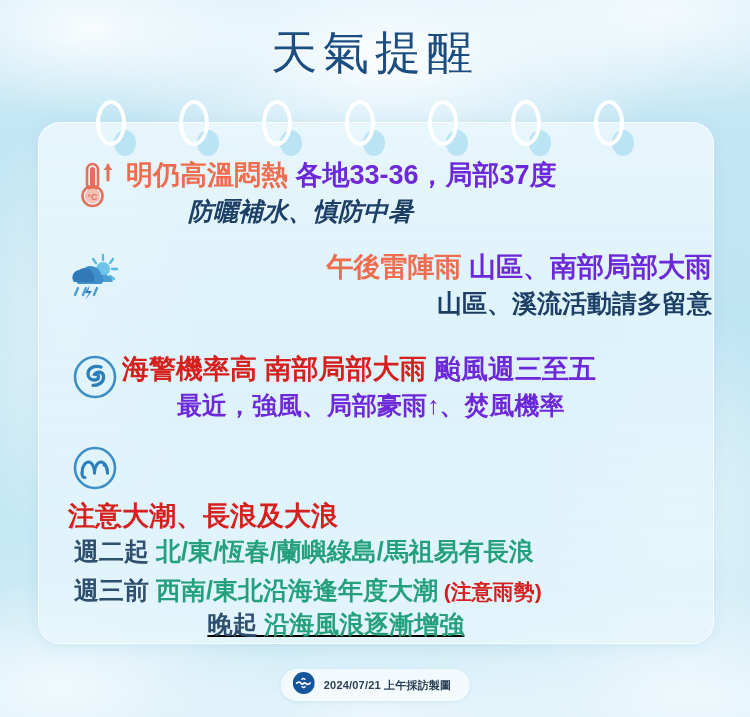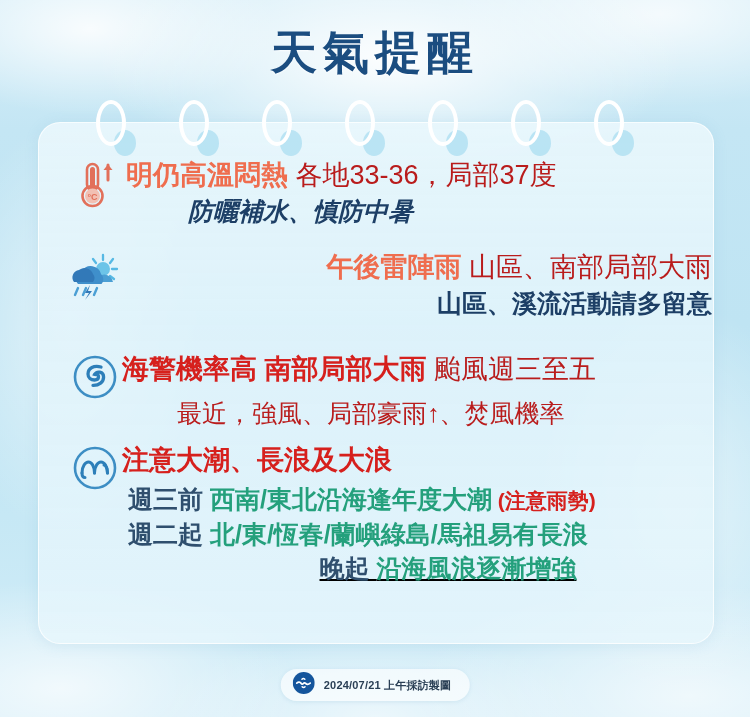--- a/index.html
+++ b/index.html
@@ -43,21 +43,21 @@
 
   
   #title {
     position: absolute;
     left: 0; right: 0;
     top: 22px;
     text-align: center;
     font-size: 46px;
     letter-spacing: 6px;
     color: #1b4d80;
-    font-weight: 700;
+    font-weight: 400;
     text-shadow: 0 1px 2px rgba(255,255,255,0.8);
   }
 
   
   #card {
     position: absolute;
     left: 38px;
     top: 122px;
     width: 674px;
     height: 520px;
@@ -97,21 +97,21 @@
     padding-top: 2px;
   }
   .row-text { flex: 1 1 auto; }
   .line {
     white-space: nowrap;
     line-height: 1.26;
   }
 
   .t-head-orange { color: #ef6d4e; font-weight: 700; }
   .t-head-red    { color: #d6201d; font-weight: 700; }
-  .t-blue        { color: #b91c1c; font-weight: 400; }
+  .t-blue        { color: #6d28d9; font-weight: 700; }
   .t-navy        { color: #1d3f66; font-weight: 700; }
   .t-green       { color: #24a07c; font-weight: 700; }
   .t-slate       { color: #2f4f6e; font-weight: 700; }
   .t-red-note    { color: #d6201d; font-weight: 700; }
 
   .fs-main { font-size: 27px; }
   .fs-sub  { font-size: 25px; }
   .fs-note { font-size: 21px; }
 
   
@@ -212,37 +212,37 @@
     </div>
     <div class="row" style="left: 68px; top: 352px; width: 644px;">
       <div class="row-icon">
         <svg width="46" height="46" viewBox="0 0 46 46">
           <circle cx="23" cy="23" r="20" fill="none" stroke="#3d8ec4" stroke-width="2.6"></circle>
           <path d="M29 13c-7-2-13 1-13 7 0 4 3 6 6.5 6 2.5 0 4-1.4 4-3.2 0-1.5-1.1-2.5-2.5-2.5-1.1 0-1.9 0.6-2.1 1.5 0.6-2.6 3.2-4.2 6-3.6 2.4 0.5 3.7 2.4 3.7 4.8 0 5-4.6 8.6-10.6 8.4" fill="none" stroke="#2d7fb9" stroke-width="3.3" stroke-linecap="round"></path>
         </svg>
       </div>
       <div class="row-text">
         <div class="line fs-main"><span class="t-head-red">海警機率高 南部局部大雨</span><span class="t-blue"> 颱風週三至五</span></div>
-        <div class="line fs-sub" style="padding-left: 55px; margin-top: 12px;"><span class="t-blue">最近，強風、局部豪雨↑、焚風機率</span></div>
-      </div>
-    </div>
-    <div class="row" style="left: 68px; top: 443px; width: 644px;">
+        <div class="line fs-sub" style="padding-left: 55px; margin-top: 4px;"><span class="t-blue">最近，強風、局部豪雨↑、焚風機率</span></div>
+      </div>
+    </div>
+    <div class="row" style="left: 68px; top: 443px; width: 644px; flex-direction: column;">
       <div class="row-icon">
         <svg width="46" height="46" viewBox="0 0 46 46">
           <circle cx="23" cy="23" r="20" fill="none" stroke="#3d8ec4" stroke-width="2.6"></circle>
           <path d="M10 28c0-7 3.5-11 6.5-11s6 4 6 11" fill="none" stroke="#2d7fb9" stroke-width="3" stroke-linecap="round"></path>
           <path d="M22.5 28c0-7 3.5-11 6.5-11s6.5 4 6.5 11" fill="none" stroke="#2d7fb9" stroke-width="3" stroke-linecap="round"></path>
           <path d="M10 28c0 3 1.5 4.5 3 4.5" fill="none" stroke="#2d7fb9" stroke-width="3" stroke-linecap="round"></path>
           <path d="M35.5 28c0-5-2-8-3.5-8" fill="none" stroke="#2d7fb9" stroke-width="3" stroke-linecap="round"></path>
         </svg>
       </div>
       <div class="row-text">
         <div class="line fs-main"><span class="t-head-red">注意大潮、長浪及大浪</span></div>
+        <div class="line fs-sub" style="margin-top: 3px; text-align: left; padding-left: 6px;"><span class="t-slate">週二起 </span><span class="t-green">北/東/恆春/蘭嶼綠島/馬祖易有長浪</span></div>
         <div class="line fs-sub" style="margin-top: 7px; text-align: left; padding-left: 6px;"><span class="t-slate">週三前 </span><span class="t-green">西南/東北沿海逢年度大潮</span><span class="t-red-note fs-note"> (注意雨勢)</span></div>
-        <div class="line fs-sub" style="margin-top: 3px; text-align: left; padding-left: 6px;"><span class="t-slate">週二起 </span><span class="t-green">北/東/恆春/蘭嶼綠島/馬祖易有長浪</span></div>
         <div class="line fs-sub" style="margin-top: 3px; text-align: center; padding-left: 62px; text-decoration: underline;"><span class="t-slate">晚起 </span><span class="t-green">沿海風浪逐漸增強</span></div>
       </div>
     </div>
   </div>
 
 <div id="footer-pill">
   <span>
     <svg width="22" height="22" viewBox="0 0 22 22">
       <circle cx="11" cy="11" r="11" fill="#14559c"></circle>
       <path d="M4 11.2c1.8-1.6 3.3-1.2 4.4 0.2 0.7 0.9 1.4 1.1 2.1 0.3 0.8-0.9 1.6-1 2.5-0.2 1.1 1 2.6 1.2 4.5-0.4" stroke="#ffffff" stroke-width="1.7" fill="none" stroke-linecap="round"></path>

